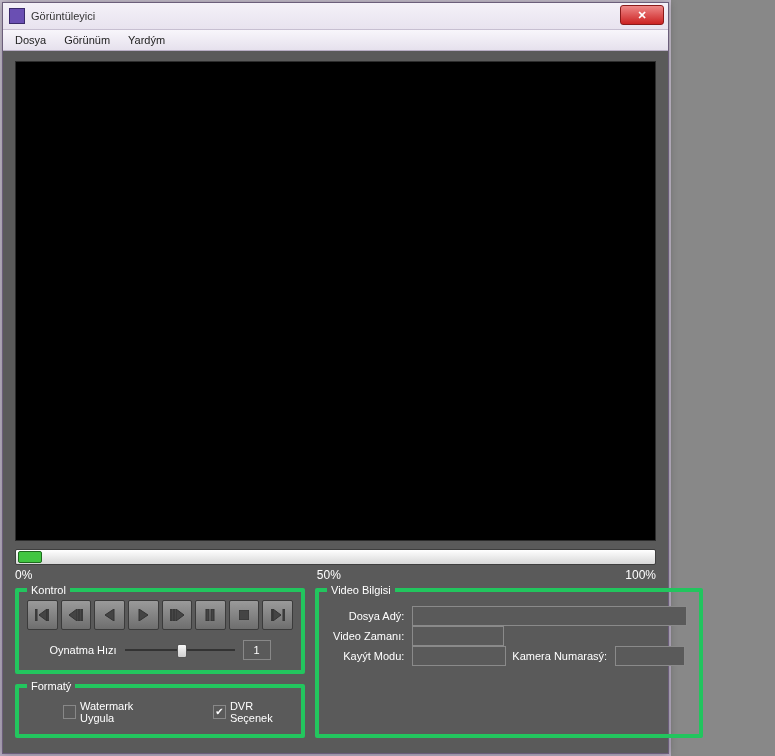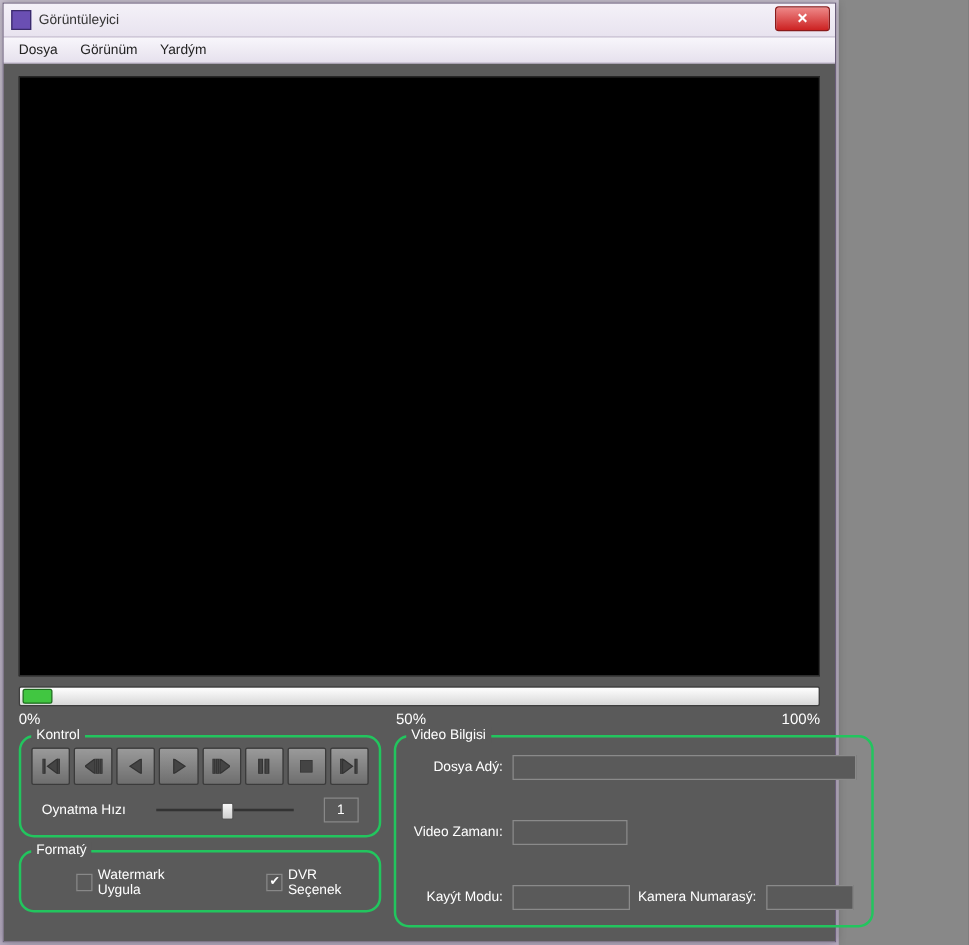--- a/index.html
+++ b/index.html
@@ -12,38 +12,38 @@
 .close-x{color:#fff;font-weight:bold;line-height:1;}
 .menubar{height:20px;background:linear-gradient(#f8f6fb,#e6e1ed);border-bottom:1px solid #b9afc5;display:flex;align-items:center;padding:0 4px;gap:2px;}
 .menu-item{padding:1px 8px;color:#222;cursor:default;}
 .client{position:absolute;left:0;right:0;top:48px;bottom:0;background:#5a5a5a;padding:10px 12px 12px 12px;box-sizing:border-box;}
 .video-area{height:478px;background:#000;border:1px solid #2d2d2d;box-shadow:inset 0 0 4px #000;}
 .progress-wrap{margin-top:8px;}
 .progress-bar{height:14px;background:linear-gradient(#fff,#d8d8d8);border:1px solid #3f3f3f;border-radius:2px;position:relative;}
 .progress-handle{position:absolute;left:2px;top:1px;width:22px;height:10px;background:#41c641;border:1px solid #1e6b1e;border-radius:2px;}
 .pct-row{display:flex;justify-content:space-between;color:#fff;margin-top:3px;font-size:12px;}
 .bottom{display:flex;gap:10px;margin-top:6px;}
-.group{border:2px solid #22c55e;border-radius:12px;padding:8px 8px 10px 8px;position:relative;color:#fff;}
+.group{border:4px solid #22c55e;border-radius:2px;padding:8px 8px 10px 8px;position:relative;color:#fff;}
 .group-title{position:absolute;top:-8px;left:8px;background:#5a5a5a;padding:0 4px;color:#fff;font-size:11px;}
 .left-col{width:290px;display:flex;flex-direction:column;gap:10px;}
 .right-col{flex:1;}
 .btn-row{display:flex;gap:3px;justify-content:center;}
 .pbtn{width:30px;height:28px;background:linear-gradient(#9a9a9a,#6e6e6e);border:1px solid #3b3b3b;border-radius:2px;display:flex;align-items:center;justify-content:center;cursor:pointer;}
 .pbtn svg{fill:#444;stroke:#333;}
-.speed-row{display:flex;align-items:center;gap:24px;margin-top:10px;justify-content:center;}
+.speed-row{display:flex;align-items:center;gap:8px;margin-top:10px;justify-content:center;}
 .speed-label{color:#fff;}
 .slider{width:110px;height:14px;position:relative;}
 .slider-track{position:absolute;left:0;right:0;top:6px;height:2px;background:#333;}
 .slider-thumb{position:absolute;left:52px;top:1px;width:8px;height:12px;background:linear-gradient(#f8f8f8,#cfcfcf);border:1px solid #555;border-radius:2px;}
 .speed-val{width:26px;height:18px;border:1px solid #888;background:#5a5a5a;color:#fff;text-align:center;line-height:18px;font-size:11px;}
 .opt-row{display:flex;align-items:center;gap:14px;padding-top:4px;}
 .chk{width:12px;height:12px;border:1px solid #888;background:#5a5a5a;display:inline-flex;align-items:center;justify-content:center;margin-right:4px;vertical-align:middle;}
 .chk.checked::after{content:"✔";color:#fff;font-size:10px;line-height:1;}
 .opt-label{color:#fff;display:flex;align-items:center;padding-left:36px;}
-.info-grid{display:grid;grid-template-columns:auto 1fr auto auto;gap:32px 8px;align-items:center;padding:6px 6px 2px 6px;}
+.info-grid{display:grid;grid-template-columns:auto 1fr auto auto;gap:0 8px;align-items:center;padding:6px 6px 2px 6px;}
 .info-label{color:#fff;text-align:right;white-space:nowrap;}
 .info-box{height:18px;border:1px solid #8a8a8a;background:#5a5a5a;}
 .info-box.sm{width:68px;}
 .info-box.lg{width:100%;}
 .info-box.md{width:90px;}
 .row-span{grid-column:2/5;}
 </style>
 </head>
 <body>
 

